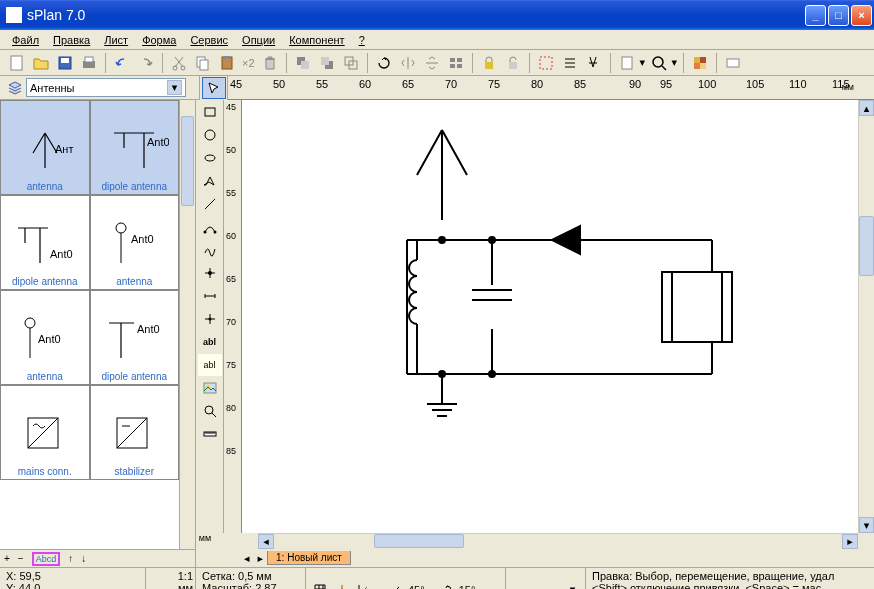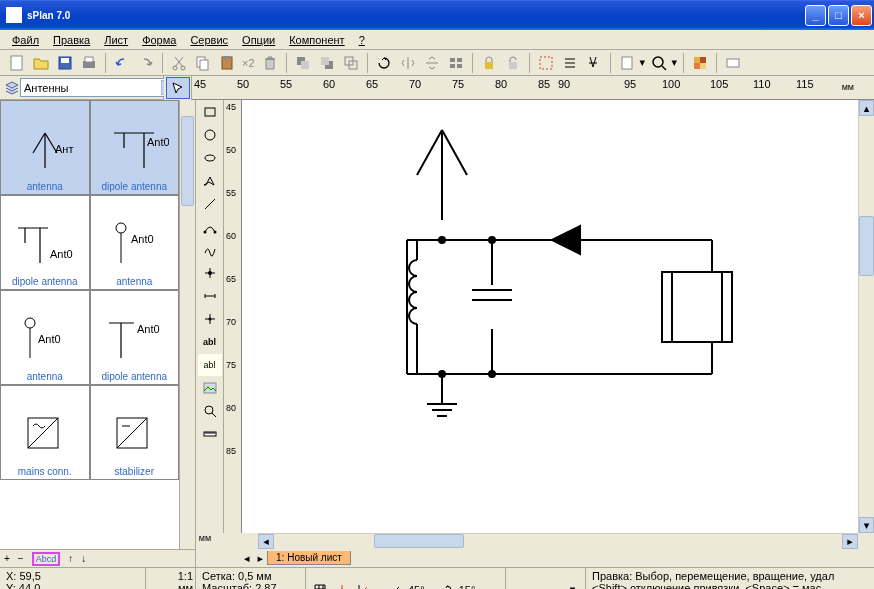--- a/index.html
+++ b/index.html
@@ -1,21 +1,21 @@
 <!DOCTYPE html>
 <html><head>
 <meta charset="utf-8">
 <style>
 * { box-sizing: border-box; margin: 0; padding: 0; font-family: Tahoma, sans-serif; font-size: 11px; }
 body { width: 874px; height: 589px; background: #ece9d8; overflow: hidden; }
 
 
 .titlebar { height: 30px; background: linear-gradient(to bottom, #3a6ef0 0%, #2857d8 5%, #0842c7 50%, #0842c7 90%, #1a7afc 100%); display: flex; align-items: center; padding: 0 2px 0 6px; }
 .titlebar-icon { width: 16px; height: 16px; background: #fff; margin-right: 5px; }
-.titlebar-text { color: #fff; font-weight: bold; font-size: 10px; flex: 1; }
+.titlebar-text { color: #fff; font-weight: normal; font-size: 14px; flex: 1; }
 .winbtn { width: 21px; height: 21px; margin-left: 2px; border-radius: 3px; display: flex; align-items: center; justify-content: center; color: #fff; font-weight: bold; }
 .winbtn.min, .winbtn.max { background: linear-gradient(to bottom, #6a9efc, #2857d8); border: 1px solid #fff; }
 .winbtn.close { background: linear-gradient(to bottom, #f89e7e, #e0461c); border: 1px solid #fff; }
 
 
 .menubar { height: 20px; background: #ece9d8; display: flex; align-items: center; padding: 0 6px; gap: 2px; border-bottom: 1px solid #aca899; }
 .menuitem { padding: 1px 6px; cursor: pointer; }
 .menuitem u { text-decoration: underline; }
 
 
@@ -259,21 +259,21 @@
     </div>
   <div class="tsep"></div>
   <div class="tbtn">
       <svg width="16" height="16">
         <rect x="2" y="4" width="12" height="8" fill="#fff" stroke="#888"></rect>
       </svg>
     </div>
 </div>
 
 <div style="display:flex;">
-  <div class="libbar" style="width:164px;border-right:1px solid #aca899;">
+  <div class="libbar" style="width:200px;border-right:1px solid #aca899;">
     <div class="liblayer">
         <svg width="16" height="16">
           <path d="M8 2l6 3-6 3-6-3z M2 8l6 3 6-3 M2 11l6 3 6-3" fill="#d0d0f0" stroke="#4060a0"></path>
         </svg>
       </div>
     <div class="libselect">
       <span>Антенны</span>
       <div class="dd">▾</div>
     </div>
   </div>
@@ -290,21 +290,21 @@
       <span class="mm" style="top:6px;">мм</span>
     <span class="hruler-label" style="left: 2px;">45</span>
         <span class="hruler-label" style="left: 45px;">50</span>
         <span class="hruler-label" style="left: 88px;">55</span>
         <span class="hruler-label" style="left: 131px;">60</span>
         <span class="hruler-label" style="left: 174px;">65</span>
         <span class="hruler-label" style="left: 217px;">70</span>
         <span class="hruler-label" style="left: 260px;">75</span>
         <span class="hruler-label" style="left: 303px;">80</span>
         <span class="hruler-label" style="left: 346px;">85</span>
-        <span class="hruler-label" style="left: 366px;">90</span>
+        <span class="hruler-label" style="left: 401px;">90</span>
         <span class="hruler-label" style="left: 432px;">95</span>
         <span class="hruler-label" style="left: 470px;">100</span>
         <span class="hruler-label" style="left: 518px;">105</span>
         <span class="hruler-label" style="left: 561px;">110</span>
         <span class="hruler-label" style="left: 604px;">115</span>
       </div>
     <div style="width:16px;border-bottom:1px solid #888;"></div>
   </div>
 </div>
 

